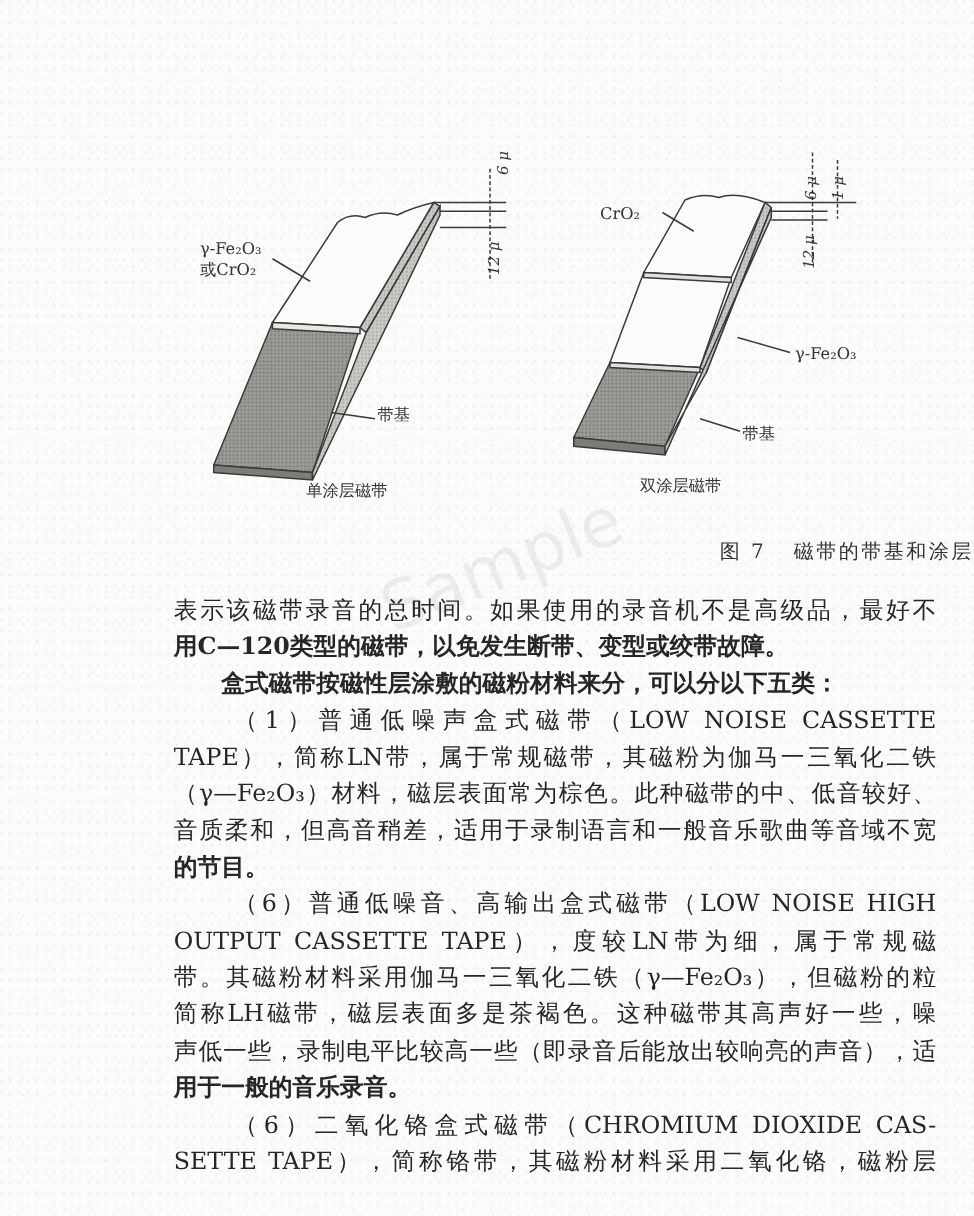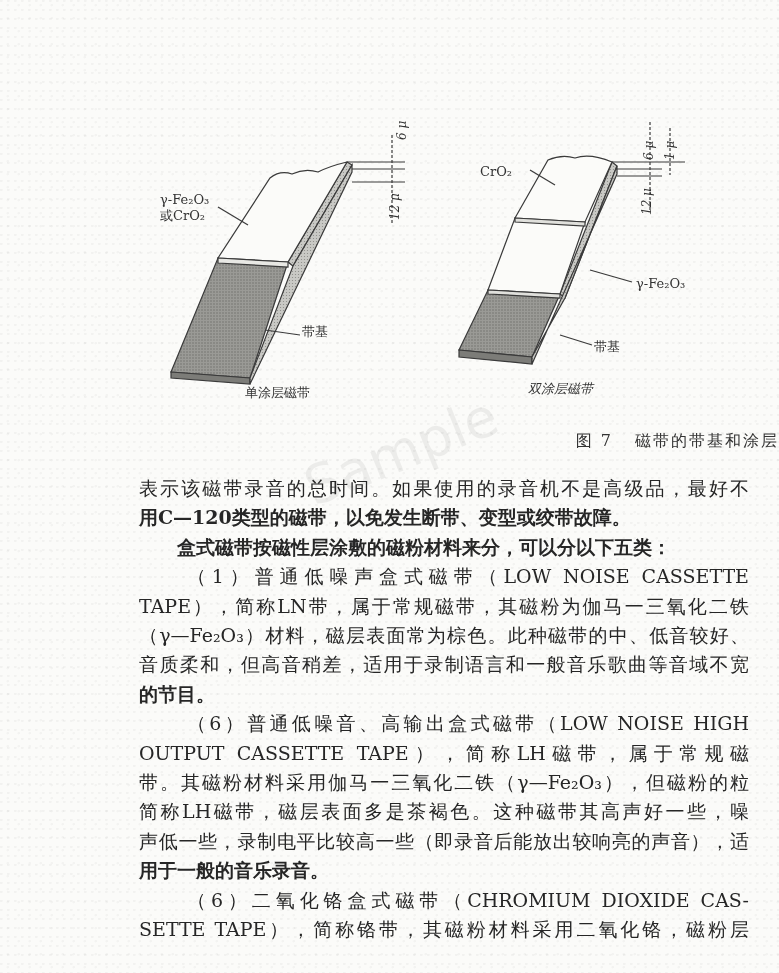--- a/index.html
+++ b/index.html
@@ -110,40 +110,40 @@
     <div class="label" style="left:395px; top:140px; transform:rotate(-90deg); transform-origin:left top; font-style:italic; font-size:12px;">6 μ</div>
     <div class="label" style="left:388px; top:220px; transform:rotate(-90deg); transform-origin:left top; font-style:italic; font-size:12px;">12 μ</div>
     <div class="subcaption" style="left:205px; top:384px;margin-left:40px;">单涂层磁带</div>
 
     <div class="label" style="left:480px; top:148px;margin-top:16px;">CrO₂</div>
     <div class="label" style="left:636px; top:276px;">γ-Fe₂O₃</div>
     <div class="label" style="left:594px; top:338px;">带基</div>
     <div class="label" style="left:642px; top:160px; transform:rotate(-90deg); transform-origin:left top; font-style:italic; font-size:12px;">6 μ</div>
     <div class="label" style="left:663px; top:160px; transform:rotate(-90deg); transform-origin:left top; font-style:italic; font-size:12px;">1 μ</div>
     <div class="label" style="left:640px; top:215px; transform:rotate(-90deg); transform-origin:left top; font-style:italic; font-size:12px;">12 μ</div>
-    <div class="subcaption" style="left:528px; top:380px;font-style:italic;">双涂层磁带</div>
+    <div class="subcaption" style="left:512px; top:380px;">双涂层磁带</div>
   </div>
 
   <div class="caption">
     <span class="fig-no">图 7</span><span>磁带的带基和涂层</span>
   </div>
 
   <div class="watermark">Sample</div>
 
   <div class="body-text">
     <span class="line">表示该磁带录音的总时间。如果使用的录音机不是高级品，最好不</span>
     <span class="line last">用C—120类型的磁带，以免发生断带、变型或绞带故障。</span>
     <span class="line last indent">盒式磁带按磁性层涂敷的磁粉材料来分，可以分以下五类：</span>
     <span class="line indent2">（1）普通低噪声盒式磁带（LOW NOISE CASSETTE</span>
     <span class="line">TAPE），简称LN带，属于常规磁带，其磁粉为伽马一三氧化二铁</span>
     <span class="line">（γ—Fe₂O₃）材料，磁层表面常为棕色。此种磁带的中、低音较好、</span>
     <span class="line">音质柔和，但高音稍差，适用于录制语言和一般音乐歌曲等音域不宽</span>
     <span class="line last">的节目。</span>
     <span class="line indent2">（6）普通低噪音、高输出盒式磁带（LOW NOISE HIGH</span>
-    <span class="line">OUTPUT CASSETTE TAPE），简称LH磁带，属于常规磁</span>
+    <span class="line">OUTPUT CASSETTE TAPE），度较LN带为细，属于常规磁</span>
     <span class="line">带。其磁粉材料采用伽马一三氧化二铁（γ—Fe₂O₃），但磁粉的粒</span>
     <span class="line">简称LH磁带，磁层表面多是茶褐色。这种磁带其高声好一些，噪</span>
     <span class="line">声低一些，录制电平比较高一些（即录音后能放出较响亮的声音），适</span>
     <span class="line last">用于一般的音乐录音。</span>
     <span class="line indent2">（6）二氧化铬盒式磁带（CHROMIUM DIOXIDE CAS-</span>
     <span class="line">SETTE TAPE），简称铬带，其磁粉材料采用二氧化铬，磁粉层</span>
   </div>
 </div>
 
 </body></html>

